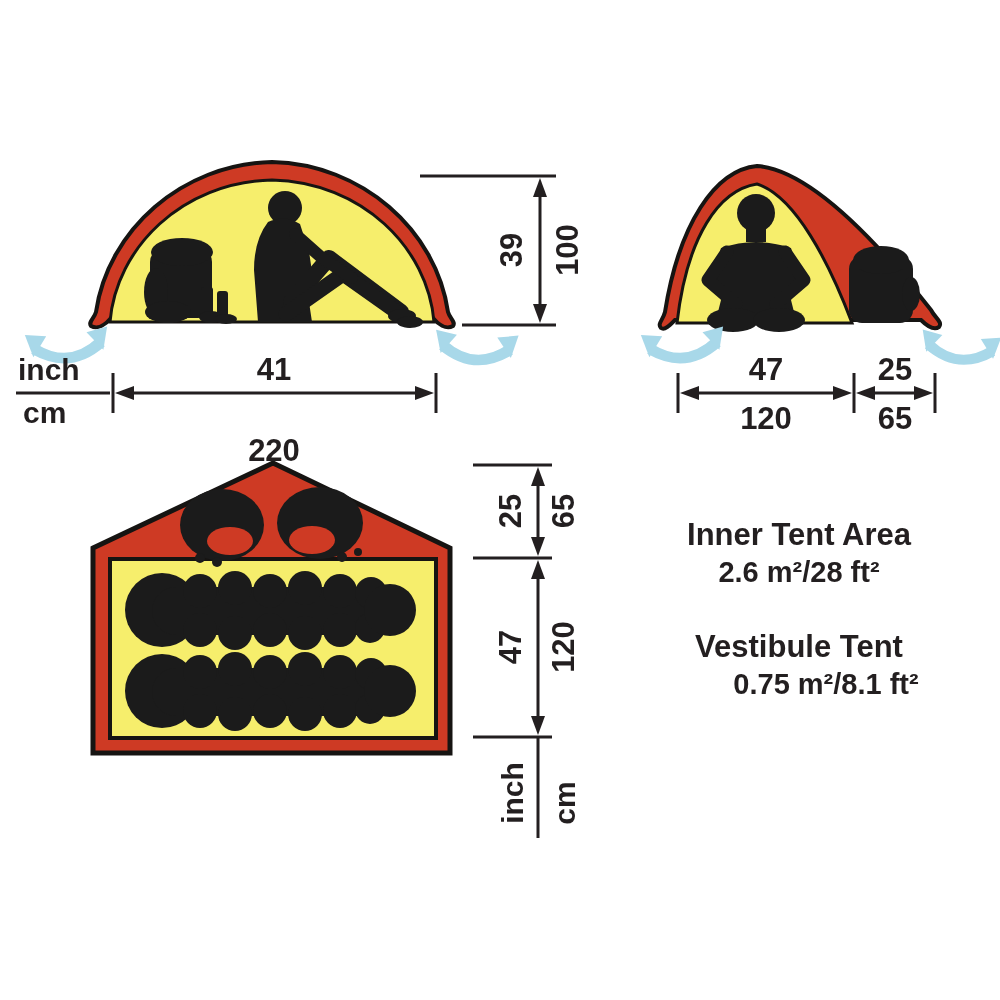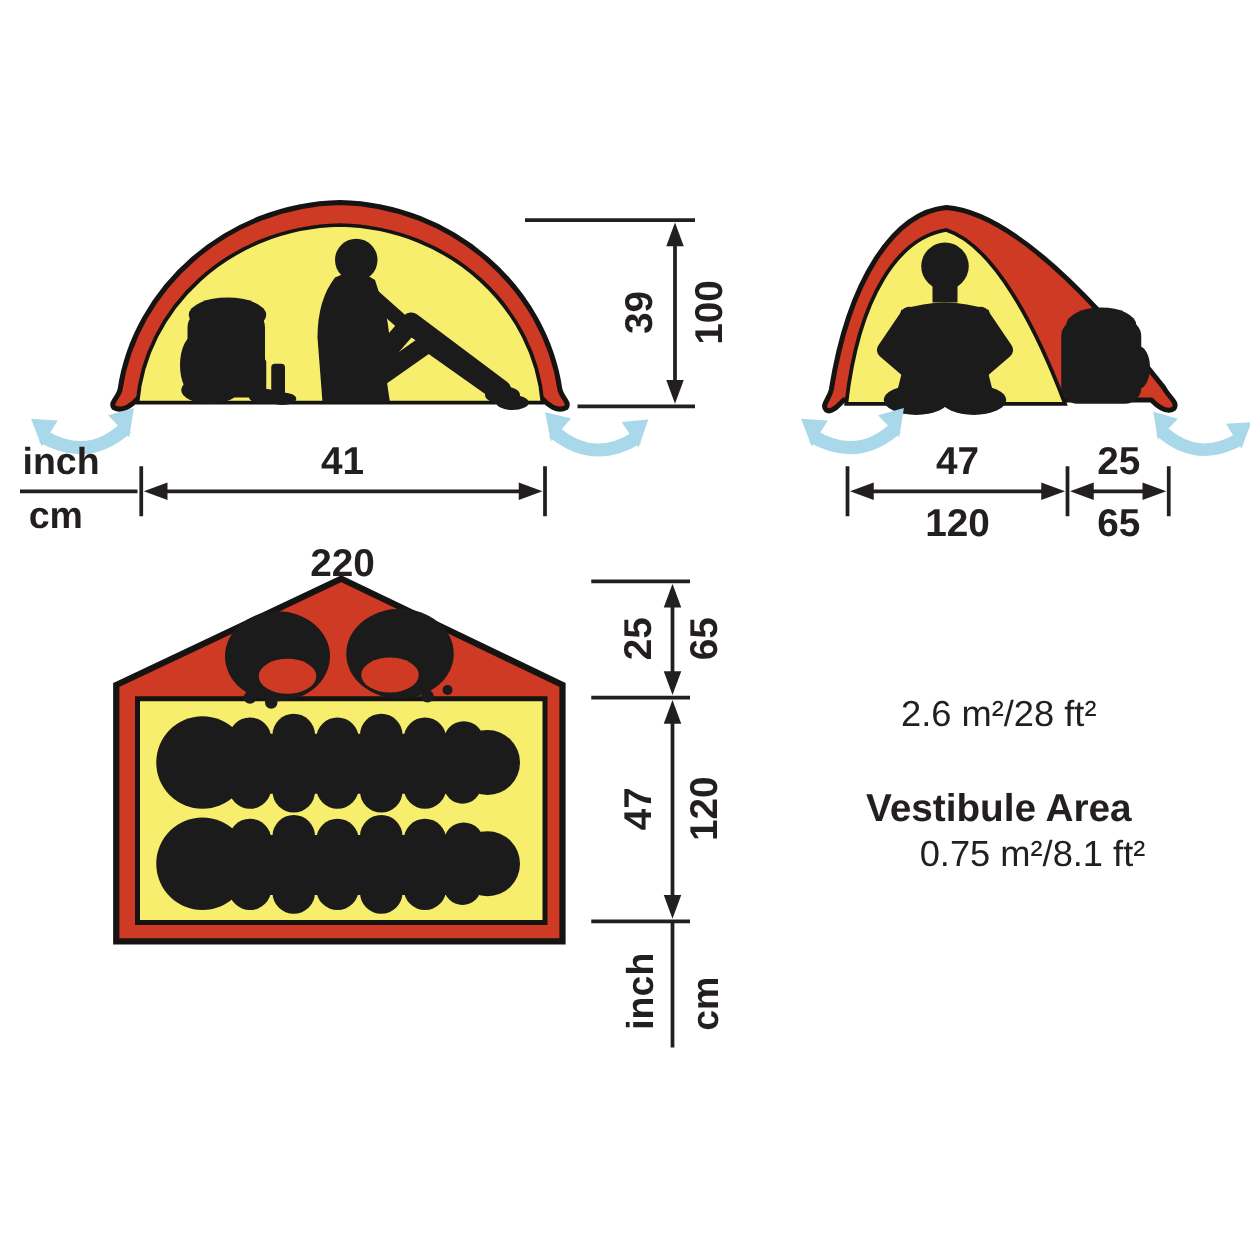--- a/index.html
+++ b/index.html
@@ -26,21 +26,21 @@
   .s-in{stroke:#161412;stroke-width:3;}
   .dimline{stroke:var(--ink);stroke-width:3;fill:none;}
   .dimhead{fill:var(--ink);}
   .lbl{
     position:absolute;font-weight:700;font-size:31px;line-height:1;
     white-space:nowrap;transform:translate(-50%,-50%);letter-spacing:0;
   }
   .lbl-rot{transform:translate(-50%,-50%) rotate(-90deg);}
   .unit-left{position:absolute;font-weight:700;font-size:30px;line-height:1;transform:none;}
   .area-title{position:absolute;font-weight:700;font-size:31px;line-height:1;white-space:nowrap;transform:translate(-50%,-50%);}
-  .area-value{position:absolute;font-weight:400;font-size:29px;line-height:1;white-space:nowrap;transform:translate(-50%,-50%);}
+  .area-value{position:absolute;font-weight:700;font-size:29px;line-height:1;white-space:nowrap;transform:translate(-50%,-50%);}
   .vent{position:absolute;}
 </style>
 </head>
 <body>
 
 <div id="canvas">
 
   <svg class="abs" style="left:86px;top:152px;" width="376" height="182" viewBox="0 0 376 182">
 
     <path class="f-red s-out" d="M5,174 C2,170 8,167 10,160 C22,78 96,12 186,10 C276,12 350,78 362,160 C364,167 370,170 367,174 C360,178 352,172 347,166 L25,166 C20,172 12,178 5,174 Z"></path>
@@ -215,17 +215,18 @@
   <div class="lbl" style="left:895px;top:369px;">25</div>
   <div class="lbl" style="left:895px;top:418px;">65</div>
 
   <div class="lbl lbl-rot" style="left:510px;top:511px;">25</div>
   <div class="lbl lbl-rot" style="left:563px;top:511px;">65</div>
   <div class="lbl lbl-rot" style="left:510px;top:647px;">47</div>
   <div class="lbl lbl-rot" style="left:563px;top:647px;">120</div>
   <div class="lbl lbl-rot" style="left:513px;top:793px;font-size:30px;">inch</div>
   <div class="lbl lbl-rot" style="left:565px;top:803px;font-size:30px;">cm</div>
 
+  <div class="area-title" style="left:799px;top:534px;">Inner Tent Area</div>
   <div class="area-value" style="left:799px;top:572px;">2.6 m²/28 ft²</div>
-  <div class="area-title" style="left:799px;top:646px;">Vestibule Area</div>
+  <div class="area-title" style="left:799px;top:646px;">Vestibule Tent</div>
   <div class="area-value" style="left:799px;top:684px;margin-left:27px;">0.75 m²/8.1 ft²</div>
 
 </div>
 
 </body></html>

